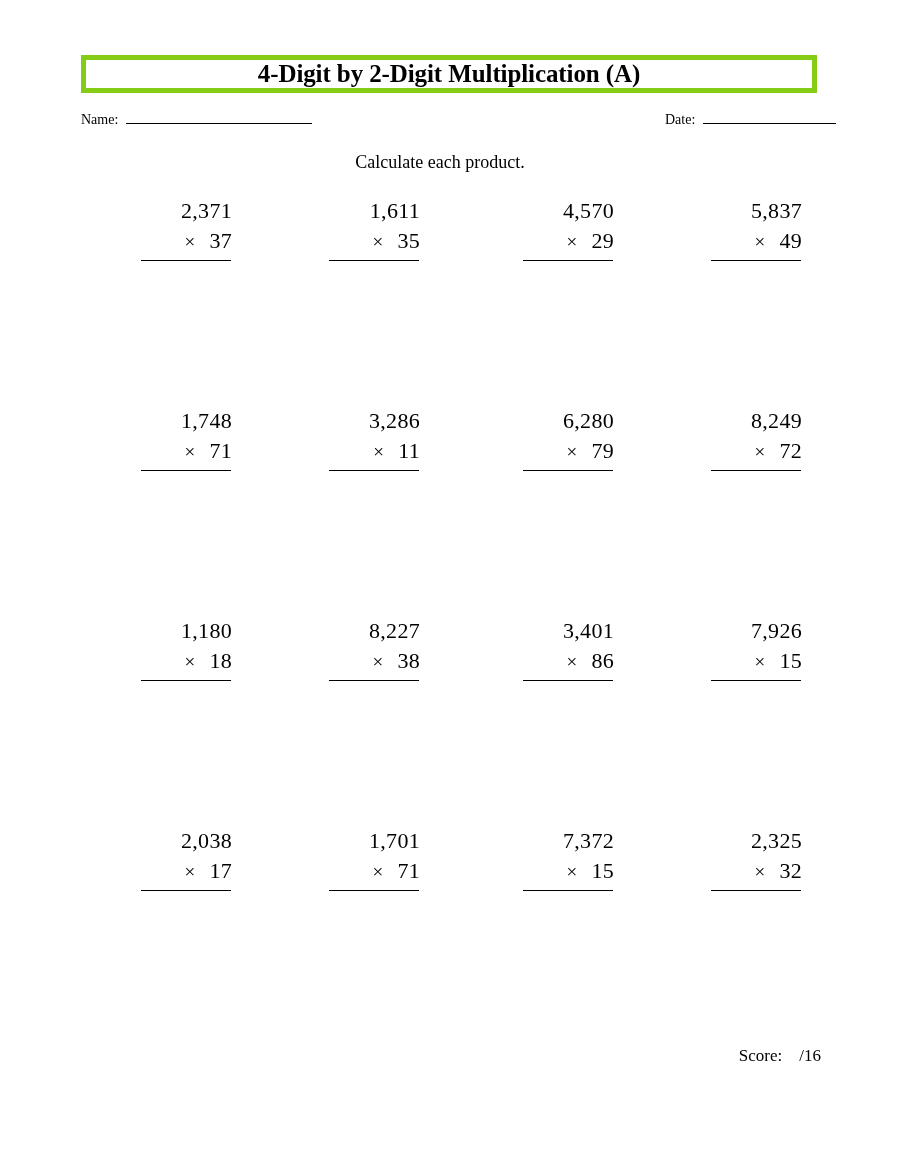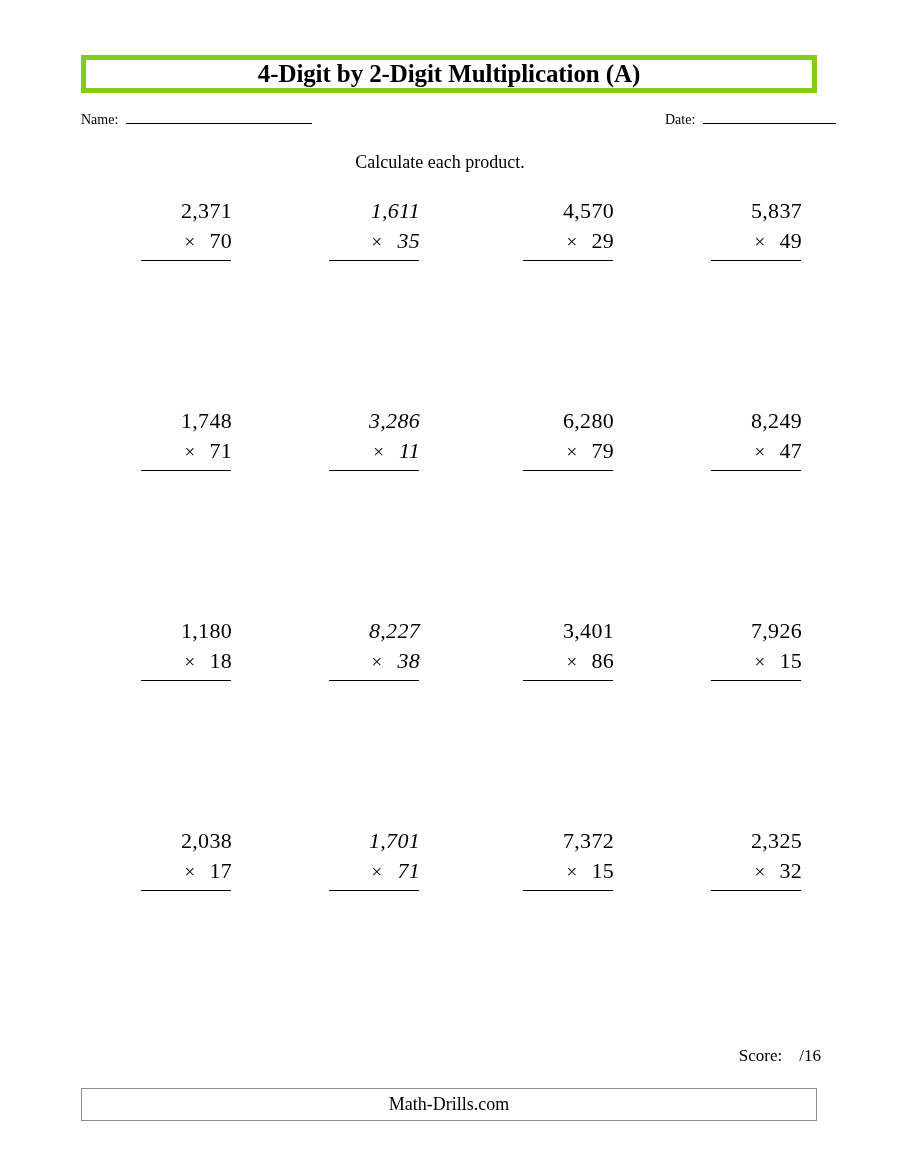--- a/index.html
+++ b/index.html
@@ -96,21 +96,21 @@
   .prow:last-child { height: 200px; }
 
   .problem {
     position: absolute;
     top: 0;
     width: 118px;
     font-size: 22px;
     line-height: 30px;
   }
   .problem.c0 { left: 47px; }
-  .problem.c1 { left: 235px; font-style: italic; }
+  .problem.c1 { left: 235px; }
   .problem.c2 { left: 429px; }
   .problem.c3 { left: 617px; }
 
   .p-multiplicand {
     text-align: right;
     padding-right: 14px;
     letter-spacing: 0.3px;
   }
   .p-oprow {
     display: flex;
@@ -188,21 +188,21 @@
 
   <div class="instruction">Calculate each product.</div>
 
   <div class="grid">
 
     <div class="prow">
       <div class="problem c0">
         <div class="p-multiplicand">2,371</div>
         <div class="p-oprow">
           <span class="p-operator">×</span>
-          <span class="p-multiplier">70</span>
+          <span class="p-multiplier">37</span>
         </div>
         <div class="p-rule"></div>
         <div class="p-answer"></div>
       </div>
       <div class="problem c1">
         <div class="p-multiplicand">1,611</div>
         <div class="p-oprow">
           <span class="p-operator">×</span>
           <span class="p-multiplier">35</span>
         </div>
@@ -254,21 +254,21 @@
           <span class="p-operator">×</span>
           <span class="p-multiplier">79</span>
         </div>
         <div class="p-rule"></div>
         <div class="p-answer"></div>
       </div>
       <div class="problem c3">
         <div class="p-multiplicand">8,249</div>
         <div class="p-oprow">
           <span class="p-operator">×</span>
-          <span class="p-multiplier">47</span>
+          <span class="p-multiplier">72</span>
         </div>
         <div class="p-rule"></div>
         <div class="p-answer"></div>
       </div>
     </div>
 
     <div class="prow">
       <div class="problem c0">
         <div class="p-multiplicand">1,180</div>
         <div class="p-oprow">
@@ -345,17 +345,14 @@
         <div class="p-answer"></div>
       </div>
     </div>
 
   </div>
 
   <div class="score">
     <span class="score-label">Score:</span><span>/16</span>
   </div>
 
-  <div class="footer-box">
-    <div class="footer-text">Math-Drills.com</div>
-  </div>
 
 </div>
 
 </body></html>

